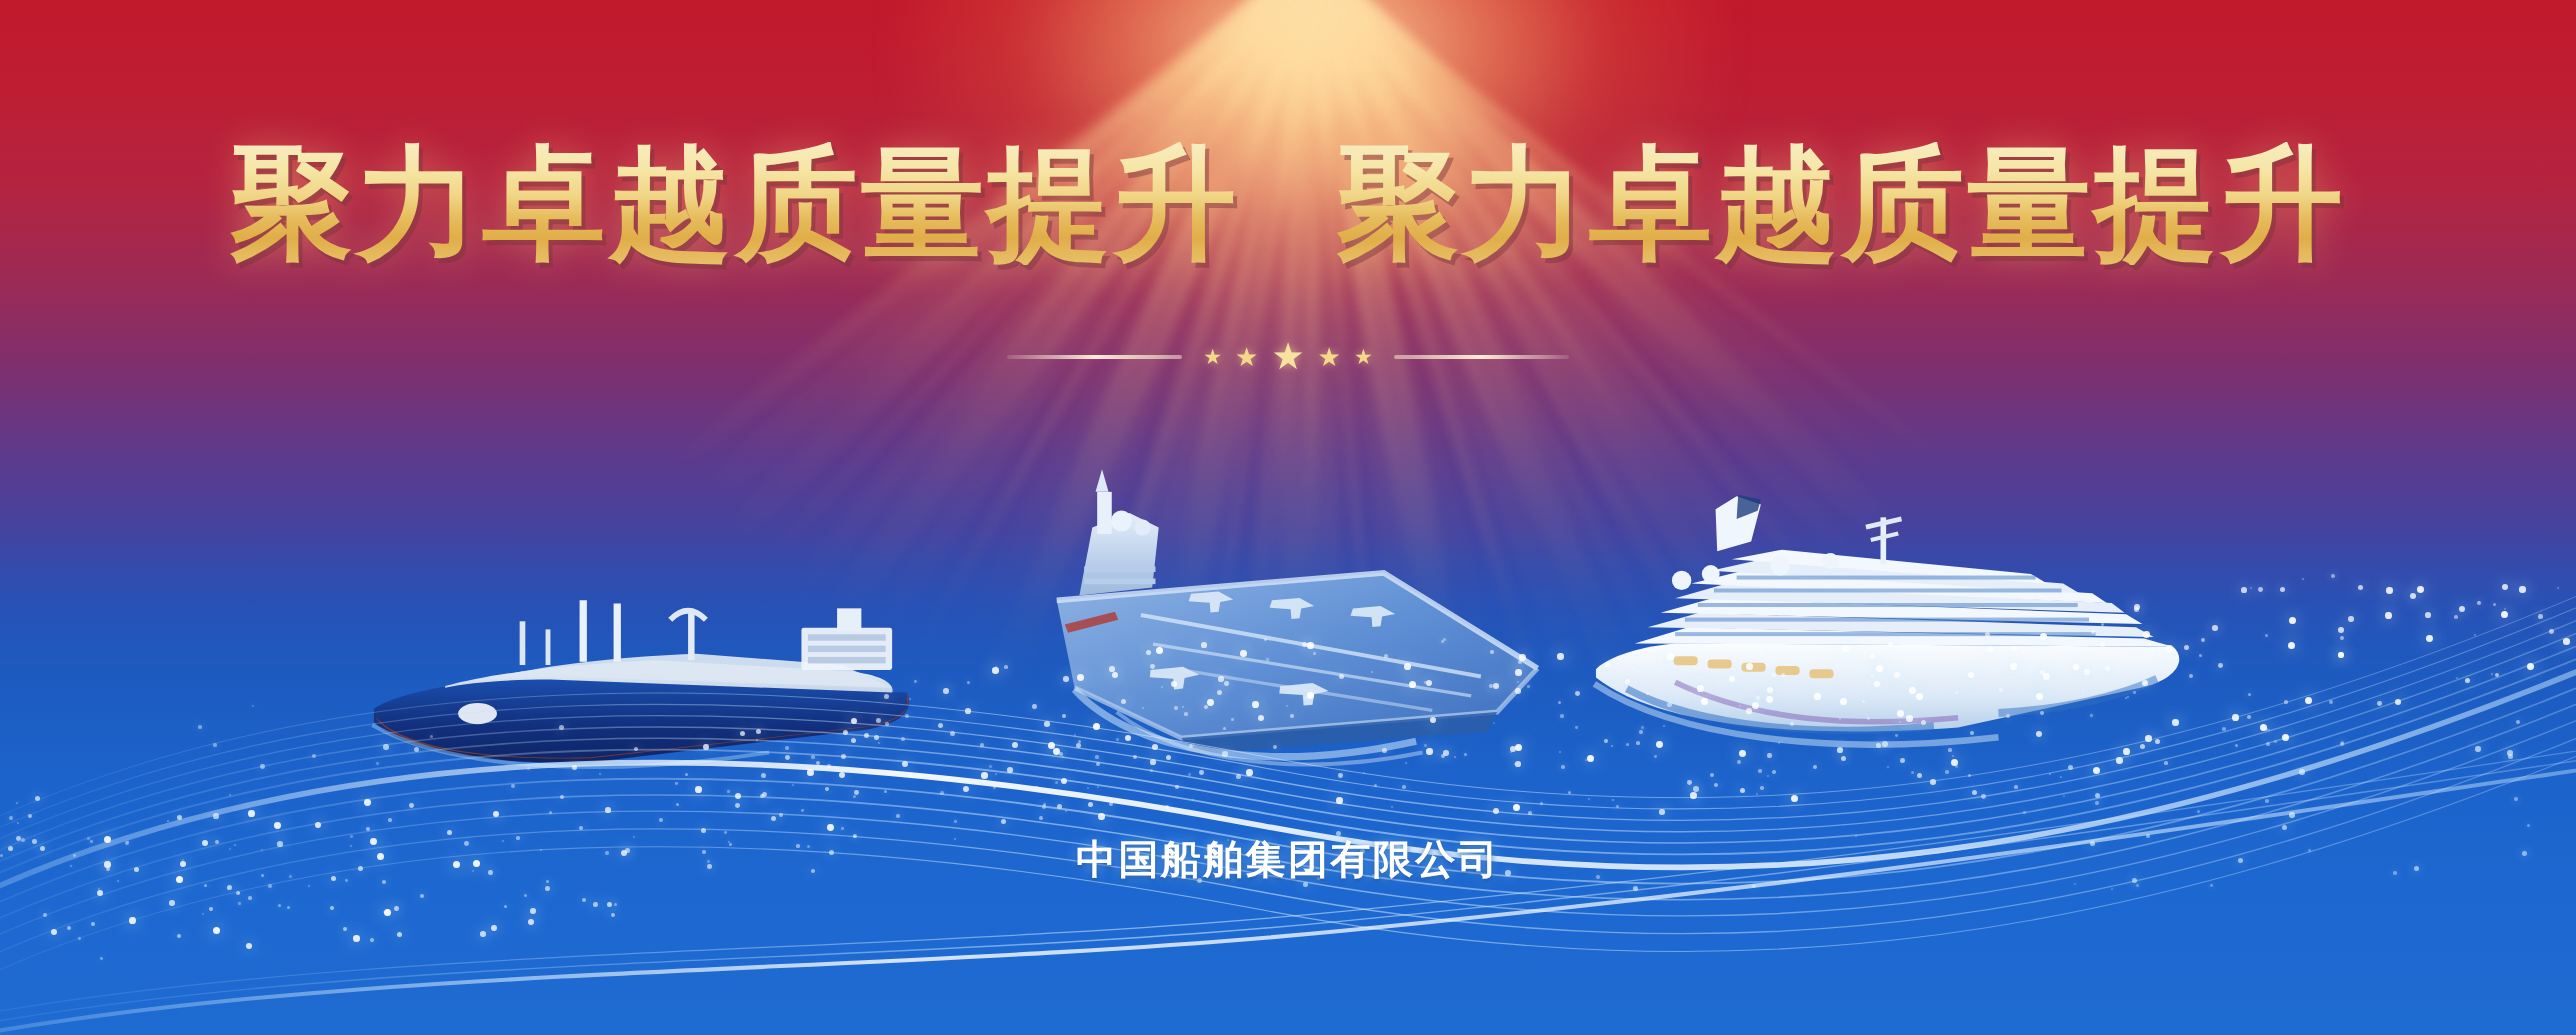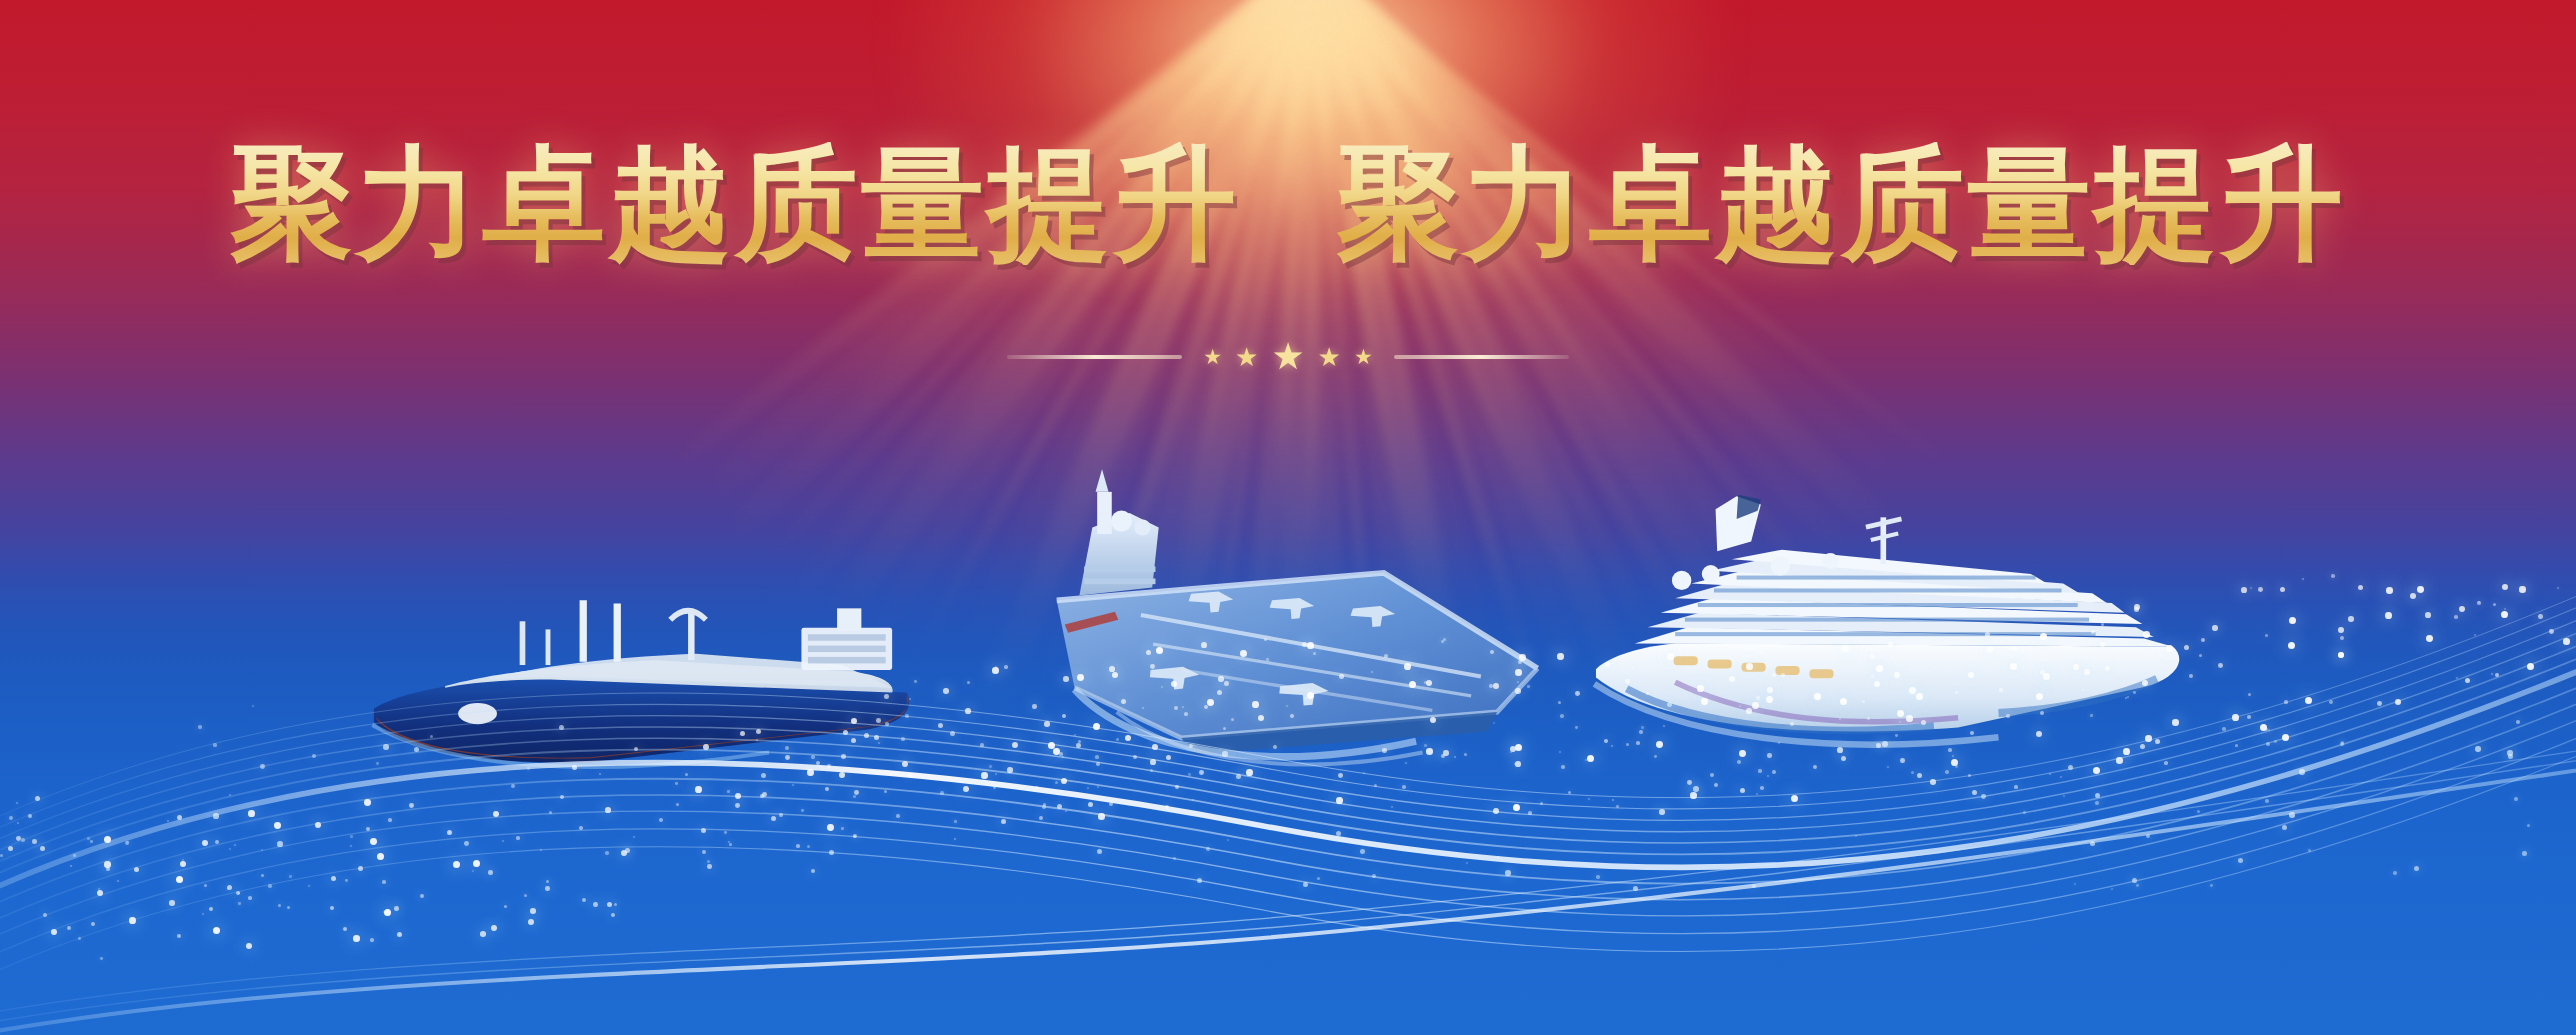--- a/index.html
+++ b/index.html
@@ -1032,15 +1032,16 @@
       <span class="star s-sm">★</span>
       <span class="star s-md">★</span>
       <span class="star s-lg">★</span>
       <span class="star s-md">★</span>
       <span class="star s-sm">★</span>
     </span>
     <span class="div-line right"></span>
   </div>
 
 
+  <div class="company">中国船舶集团有限公司</div>
 
 </div>
 
 
 </body></html>

